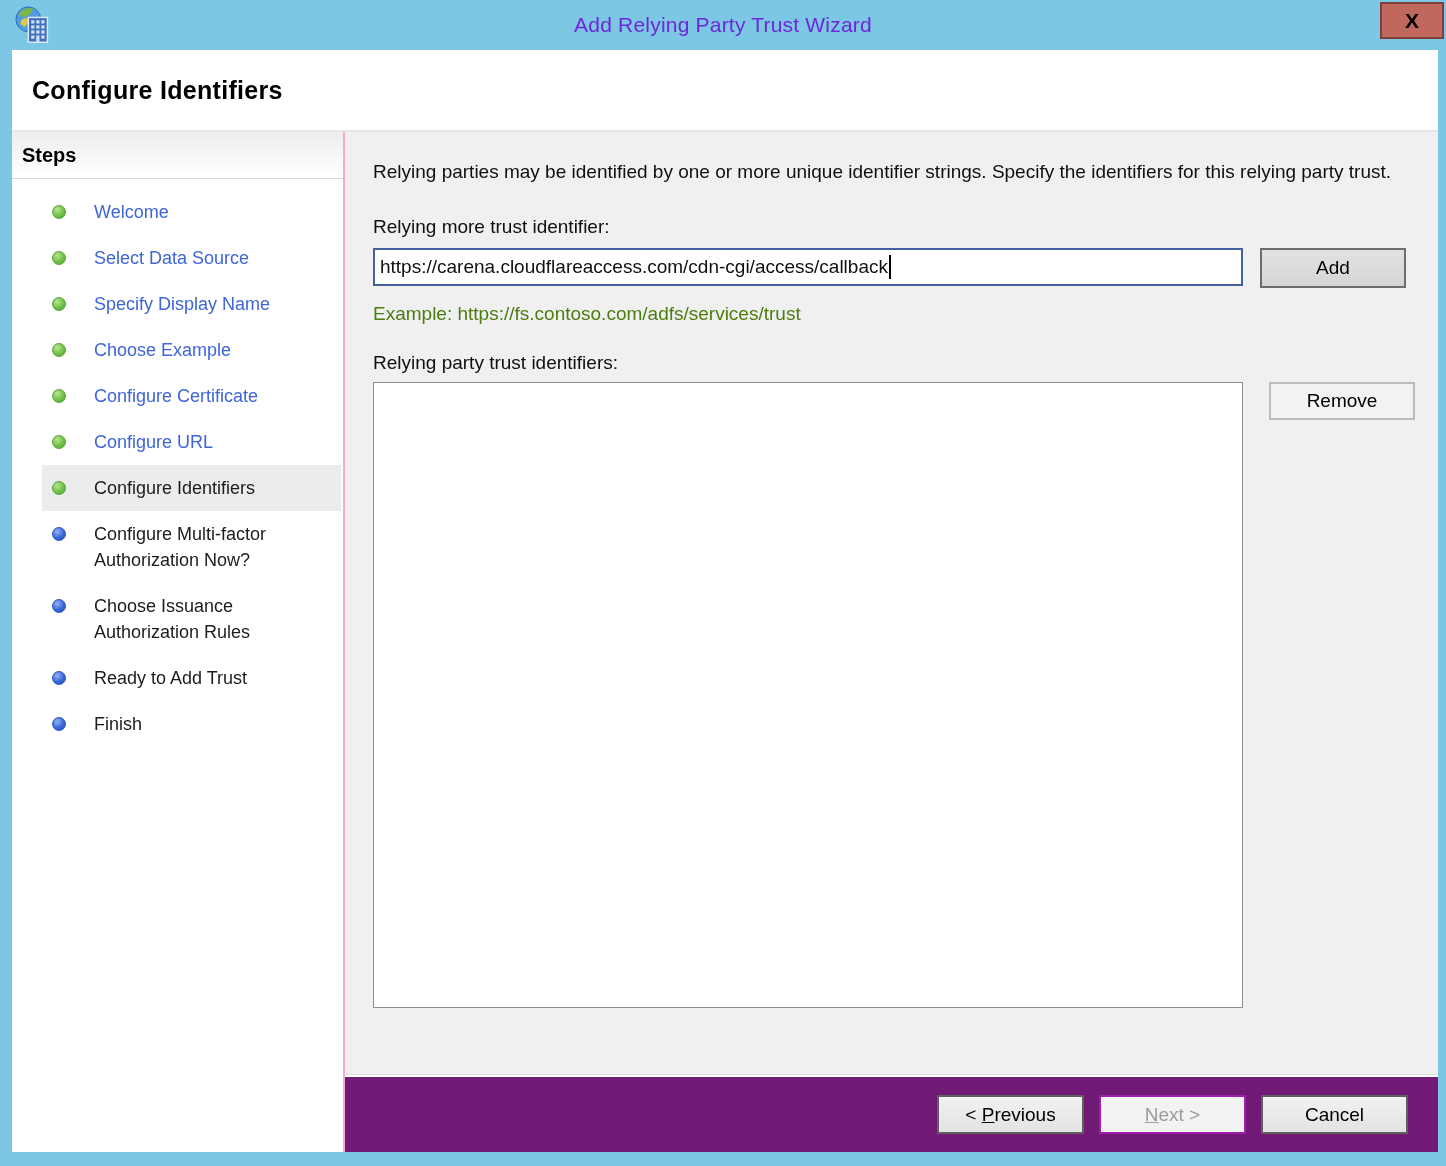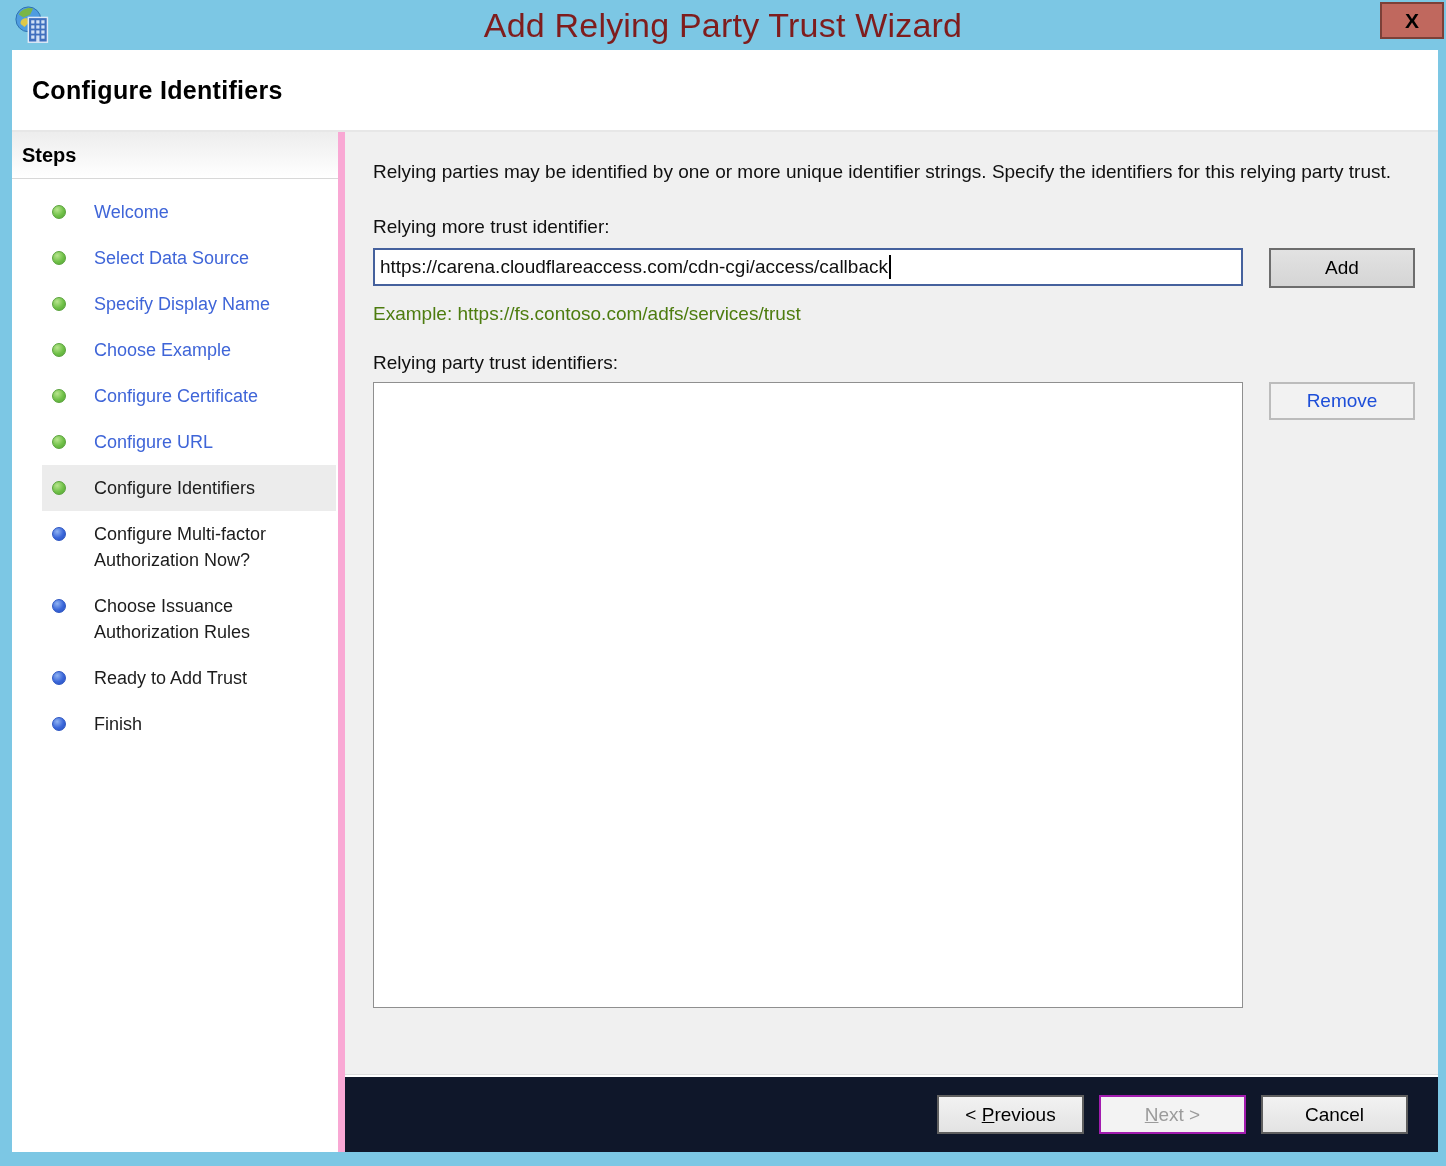--- a/index.html
+++ b/index.html
@@ -13,21 +13,21 @@
     position:absolute; inset:0;
     background:#7cc7e4;
   }
   
   .titlebar {
     position:absolute; top:0; left:0; right:0; height:50px;
     display:flex; align-items:center; justify-content:center;
   }
   .adfs-icon { position:absolute; left:14px; top:5px; width:42px; height:42px; }
   .window-title {
-    font-size:34px; color:#7f1d1d; letter-spacing:0.2px;
+    font-size:21px; color:#6d28d9; letter-spacing:0.2px;
   }
   .close-button {
     position:absolute; top:2px; right:2px;
     width:64px; height:37px;
     background:#c0685e;
     border:2px solid #7c4038;
     color:#000; font-size:21px; font-weight:bold;
     display:flex; align-items:center; justify-content:center;
     cursor:pointer; line-height:1;
   }
@@ -44,21 +44,21 @@
     display:flex; align-items:center;
     padding-left:20px;
   }
   .page-title {
     font-size:25px; font-weight:bold; color:#000; letter-spacing:0.3px;
   }
   .main { flex:1; display:flex; min-height:0; }
   
   .sidebar {
     flex:none; width:333px; background:#fff;
-    border-right:7px solid #f9a8d4;
+    border-right:2px solid #f9a8d4;
     display:flex; flex-direction:column;
   }
   .steps-header {
     flex:none; height:47px;
     background:linear-gradient(#ededed, #ffffff);
     border-bottom:1px solid #d8d8d8;
     display:flex; align-items:center;
     padding-left:10px;
     font-size:20px; font-weight:bold; color:#000;
   }
@@ -86,55 +86,55 @@
   
   .content {
     flex:1; min-width:0; background:#f0f0f0;
     display:flex; flex-direction:column;
   }
   .content-inner { flex:1; padding:26px 23px 0 28px; }
   .description {
     font-size:19px; line-height:27px; color:#101010; max-width:1030px;
   }
   .field-label { margin-top:31px; font-size:19px; color:#101010; }
-  .input-row { display:flex; align-items:flex-start; margin-top:10px; gap:26px; }
+  .input-row { display:flex; align-items:flex-start; margin-top:10px; gap:17px; }
   .textbox {
     width:870px; height:38px;
     background:#fff; border:2px solid #45619d;
     display:flex; align-items:center;
     padding:0 5px; font-size:19px; color:#101010;
     white-space:nowrap; overflow:hidden; cursor:text;
   }
   .caret { flex:none; width:2px; height:24px; background:#000; margin-left:1px; }
   .btn {
     flex:none; width:146px; height:40px;
     font-family:"Liberation Sans", sans-serif;
     font-size:19px; display:flex; align-items:center; justify-content:center;
     cursor:pointer;
     text-align:center;
   }
   .add-button {
     background:linear-gradient(#e2e2e2, #d5d5d5);
     border:2px solid #6d6d6d; color:#000;
   }
   .remove-button {
-    background:#f2f2f2; border:2px solid #bcbcbc; color:#1d4ed8;
+    background:#f2f2f2; border:2px solid #bcbcbc; color:#000000;
     height:38px; cursor:default;
   }
   .example { margin-top:15px; font-size:19px; color:#4d7c0f; }
   .list-label { margin-top:27px; font-size:19px; color:#101010; }
   .listbox-row { display:flex; align-items:flex-start; margin-top:8px; gap:26px; }
   .listbox {
     width:870px; height:626px;
     background:#fff; border:1px solid #8f8f8f;
   }
   
   .footer {
     flex:none; height:77px;
-    background:#0f172a;
+    background:#701a75;
     border-top:2px solid #ffffff;
     box-shadow:0 -1px 0 #dddddd;
     display:flex; align-items:center; justify-content:flex-end;
     gap:15px; padding-right:30px;
   }
   .nav-btn {
     width:147px; height:39px;
     font-size:19px; display:flex; align-items:center; justify-content:center;
     cursor:pointer;
   }

